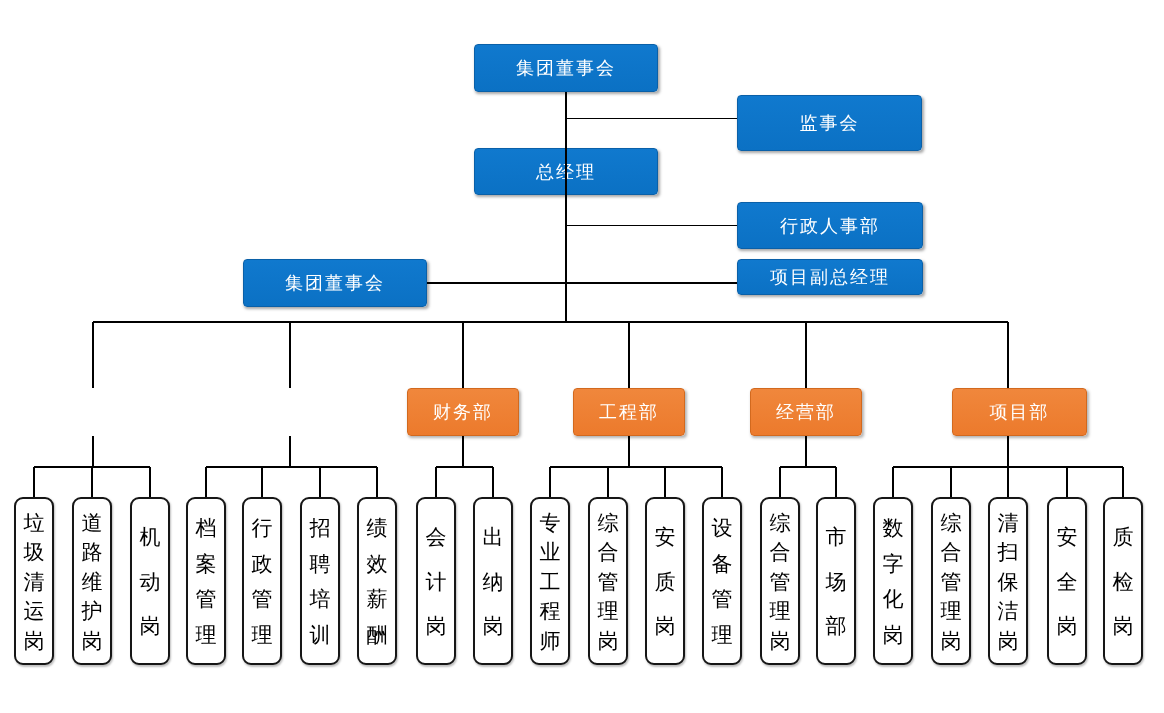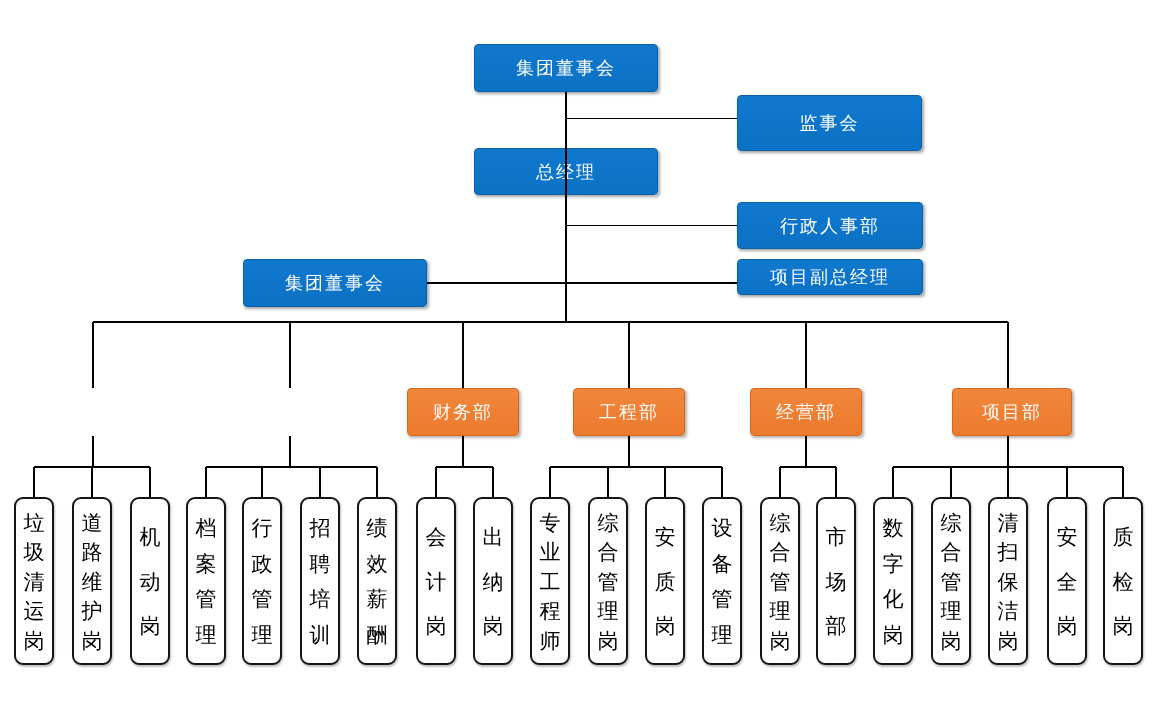--- a/index.html
+++ b/index.html
@@ -181,21 +181,21 @@
       <span>理</span>
       <span>岗</span>
     </div>
     <div class="line" style="left: 835.25px; top: 467px; width: 1.5px; height: 30px;"></div>
     <div class="pos" style="left: 816px;">
       <span>市</span>
       <span>场</span>
       <span>部</span>
     </div>
     <div class="line" style="left: 1007.25px; top: 322px; width: 1.5px; height: 66px;"></div>
-    <div class="node dept" style="left: 952px; width: 120px;">项目部</div>
+    <div class="node dept" style="left: 952px; width: 135px;">项目部</div>
     <div class="line" style="left: 1007.25px; top: 436px; width: 1.5px; height: 31px;"></div>
     <div class="line" style="left: 893px; top: 466.25px; width: 230px; height: 1.5px;"></div>
     <div class="line" style="left: 892.25px; top: 467px; width: 1.5px; height: 30px;"></div>
     <div class="pos" style="left: 873px;">
       <span>数</span>
       <span>字</span>
       <span>化</span>
       <span>岗</span>
     </div>
     <div class="line" style="left: 950.25px; top: 467px; width: 1.5px; height: 30px;"></div>

